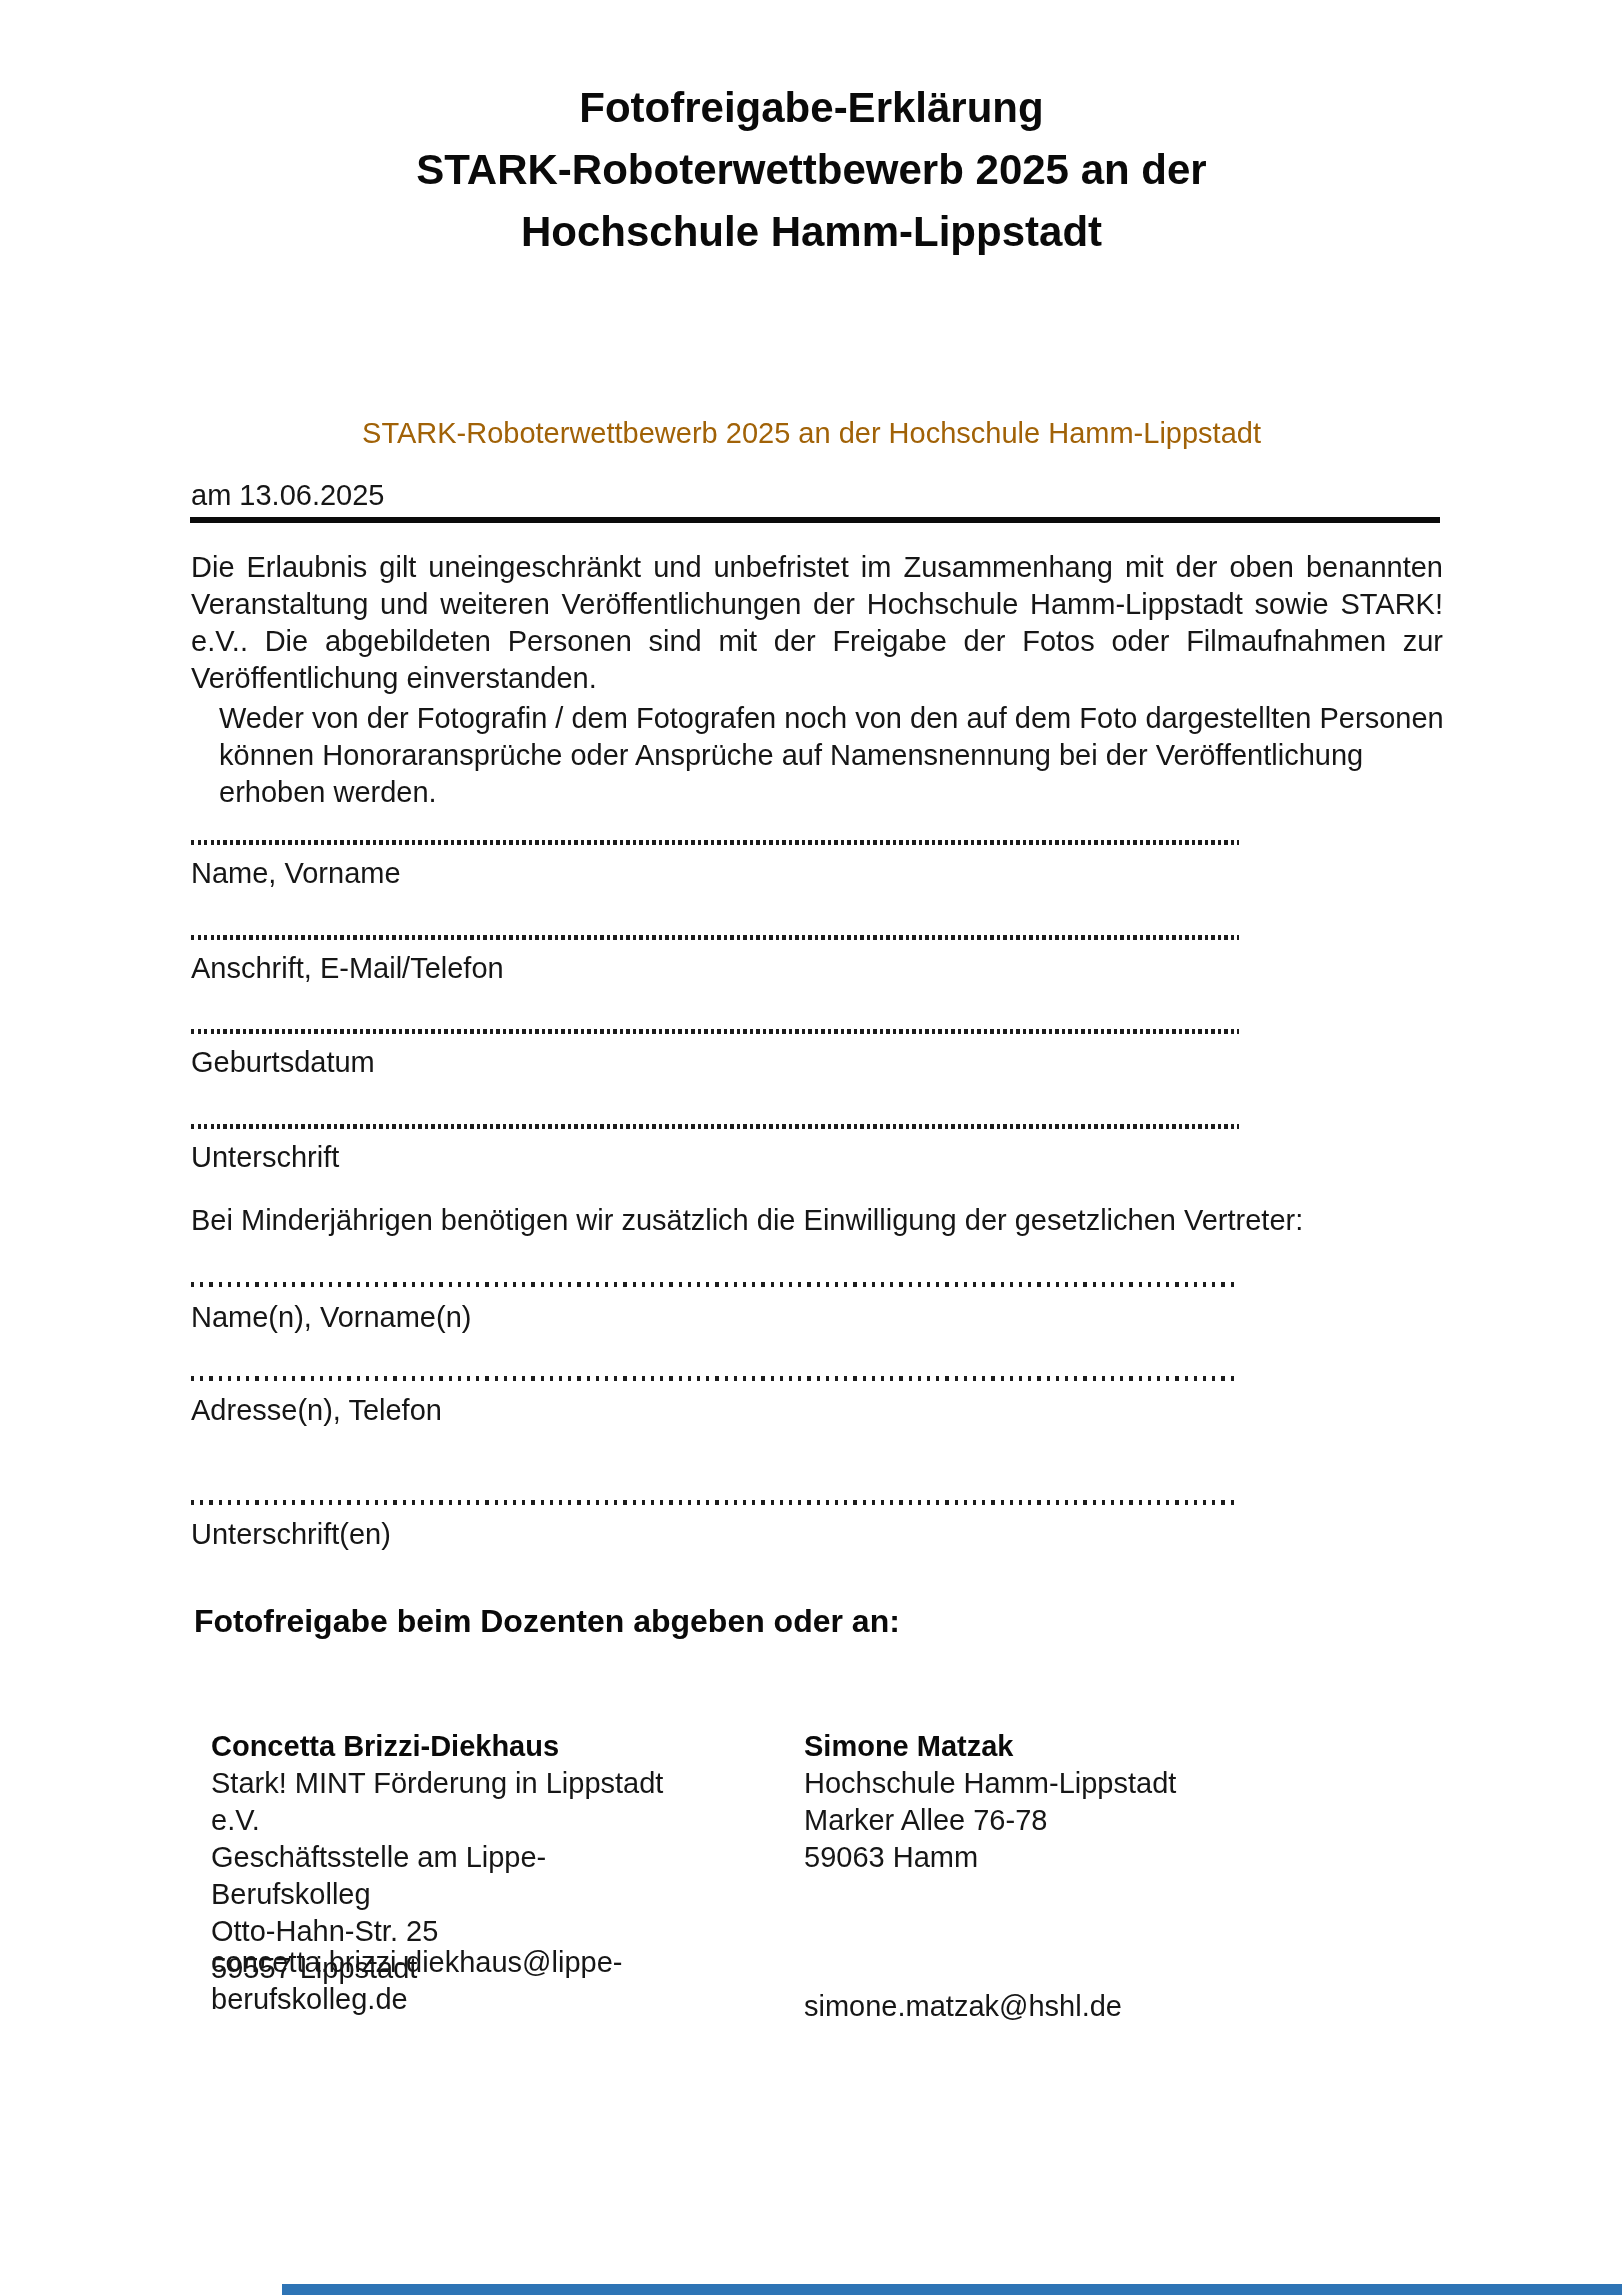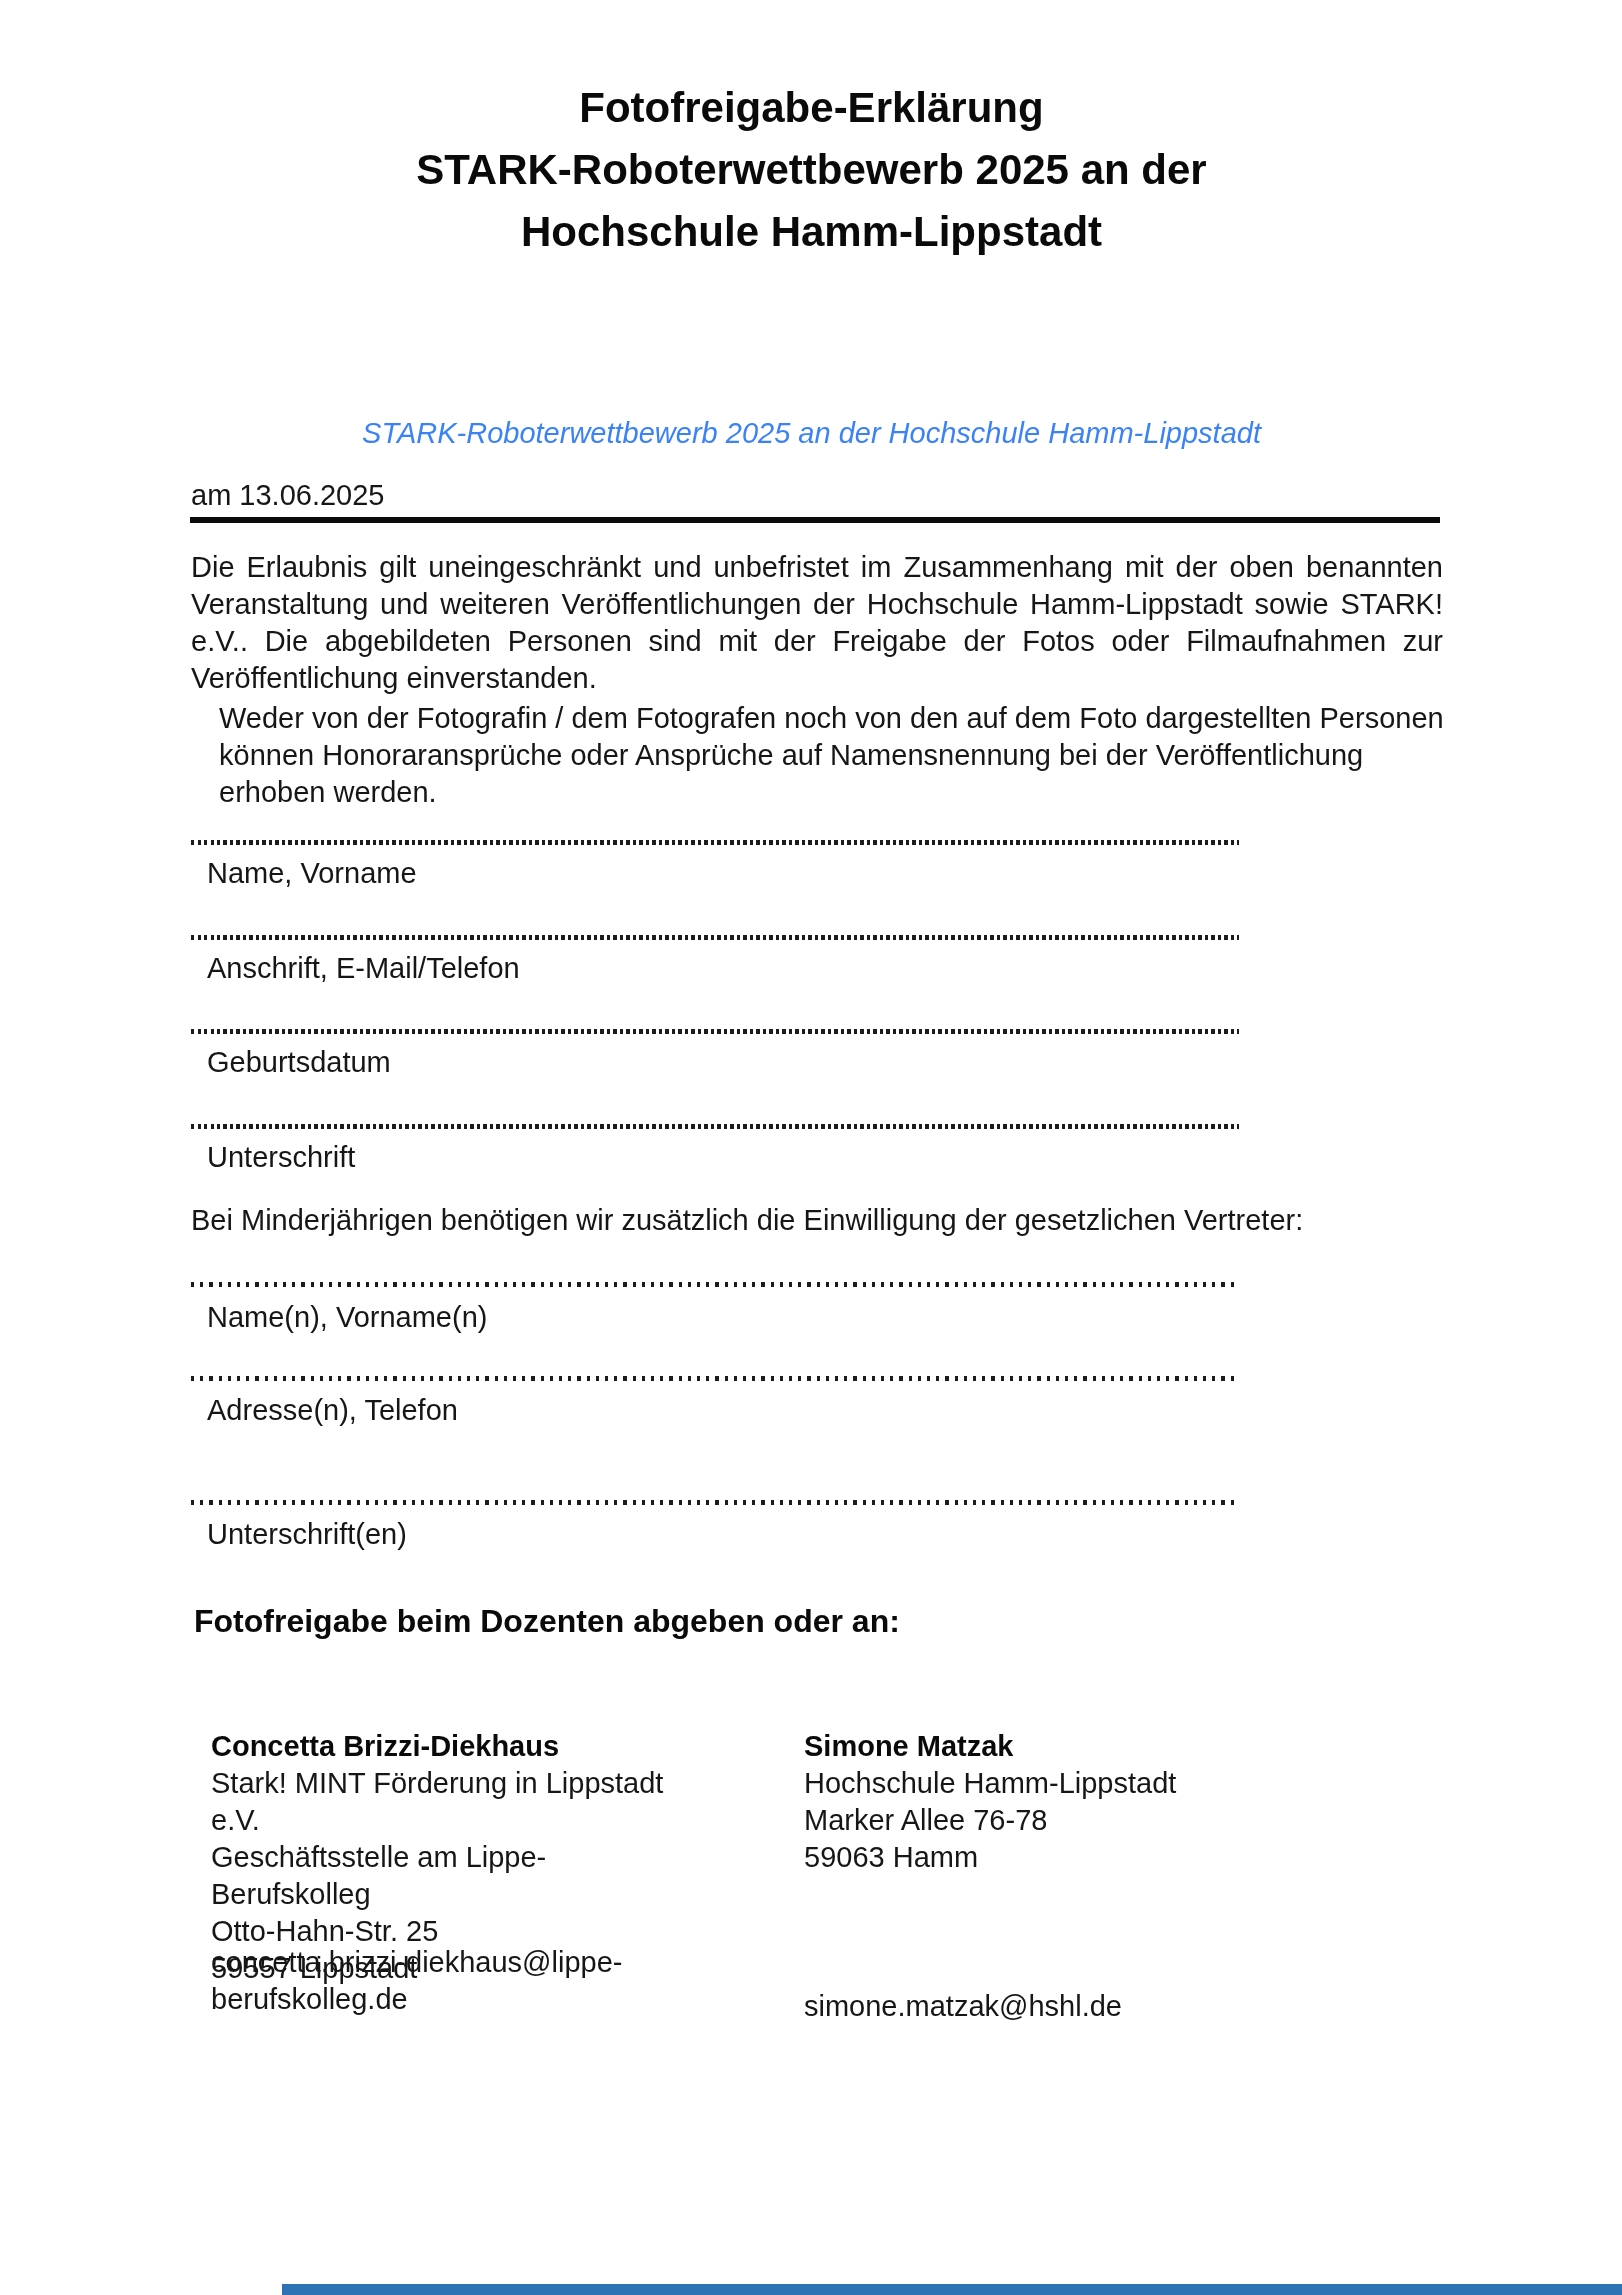--- a/index.html
+++ b/index.html
@@ -24,43 +24,42 @@
   .para{
     left:191px; width:1252px;
     font-size:29px;
     line-height:37px;
     color:#161616;
   }
   .justified{text-align:justify;}
   .event-line{
     left:0; right:0; top:417px;
     text-align:center;
-    font-style:italic;
     font-size:29px;
-    color:#3b82f6;
+    color:#a16207;
   }
   .date-line{
     left:191px; top:479px;
     font-size:29px;
     color:#161616;
   }
   .rule{
     left:190px; width:1250px; top:517px; height:5.9px;
     background:#0a0a0a;
   }
   .dots-dense{
     left:191px; width:1048px; height:4.6px;
     background:repeating-linear-gradient(to right,#1c1c1c 0px,#1c1c1c 3.3px,transparent 3.3px,transparent 6.5px);
   }
   .dots-spaced{
     left:191px; width:1045px; height:4.6px;
     background:repeating-linear-gradient(to right,#1c1c1c 0px,#1c1c1c 3.3px,transparent 3.3px,transparent 9.2px);
   }
   .field-label{
-    left:207px;
+    left:191px;
     font-size:29px;
     line-height:37px;
     color:#161616;
   }
   .sub-heading{
     left:194px; top:1603px;
     font-weight:bold;
     font-size:32px;
     color:#0a0a0a;
   }

